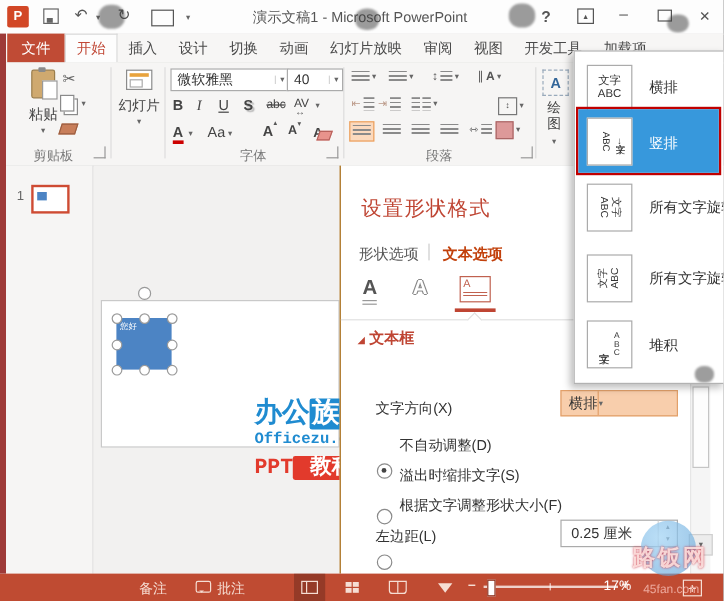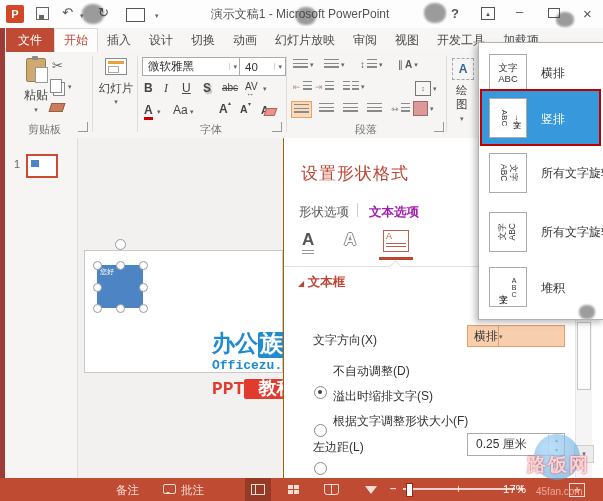--- a/index.html
+++ b/index.html
@@ -53,21 +53,21 @@
   .mi-icon{position:absolute;left:10px;width:36px;height:38px;border:1px solid #ababab;background:#fff;
            display:flex;align-items:center;justify-content:center;font-size:9.5px;color:#333;line-height:1.15;text-align:center;}
   .mi-label{position:absolute;left:62px;font-size:12px;color:#333;white-space:nowrap;}
   .vcol{display:flex;flex-direction:column;align-items:center;font-size:8px;line-height:1;color:#333;}
   .rot90{transform:rotate(90deg);}
   .rotm90{transform:rotate(-90deg);}
   
   .taskpane{left:283px;top:138px;width:320px;height:340px;background:#fff;border-left:1px solid #a16207;}
   .tp-title{color:#bf4533;font-size:17px;letter-spacing:1px;}
   .tp-tab{font-size:12.5px;color:#595959;}
-  .tp-tab.sel{color:#a21caf;font-weight:bold;}
+  .tp-tab.sel{color:#c2410c;font-weight:bold;}
   .radio{width:11px;height:11px;border:1px solid #8a8a8a;border-radius:50%;background:#fff;position:relative;}
   .radio.on:after{content:"";position:absolute;left:2.5px;top:2.5px;width:4px;height:4px;border-radius:50%;background:#444;}
   .tpcombo{background:#f8ceac;border:1px solid #e2a06a;display:flex;align-items:center;font-size:12px;color:#333;}
   .spin{background:#fff;border:1px solid #ababab;display:flex;align-items:center;font-size:12px;color:#333;}
   .spincol{margin-left:auto;width:15px;align-self:stretch;border-left:1px solid #d5d5d5;display:flex;flex-direction:column;
            align-items:center;justify-content:space-around;font-size:6px;color:#555;}
   .outlineA{color:#fff;text-shadow:-1px 0 #888,1px 0 #888,0 -1px #888,0 1px #888;}
   .tbxicon{width:22px;height:20px;border:1.5px solid #c0614f;position:relative;color:#c0614f;font-size:9px;padding-left:2px;}
   .tbxicon:after{content:"";position:absolute;left:2px;bottom:3px;right:2px;height:5px;
                  background:repeating-linear-gradient(to bottom,#c0614f 0 1px,transparent 1px 3px);}

